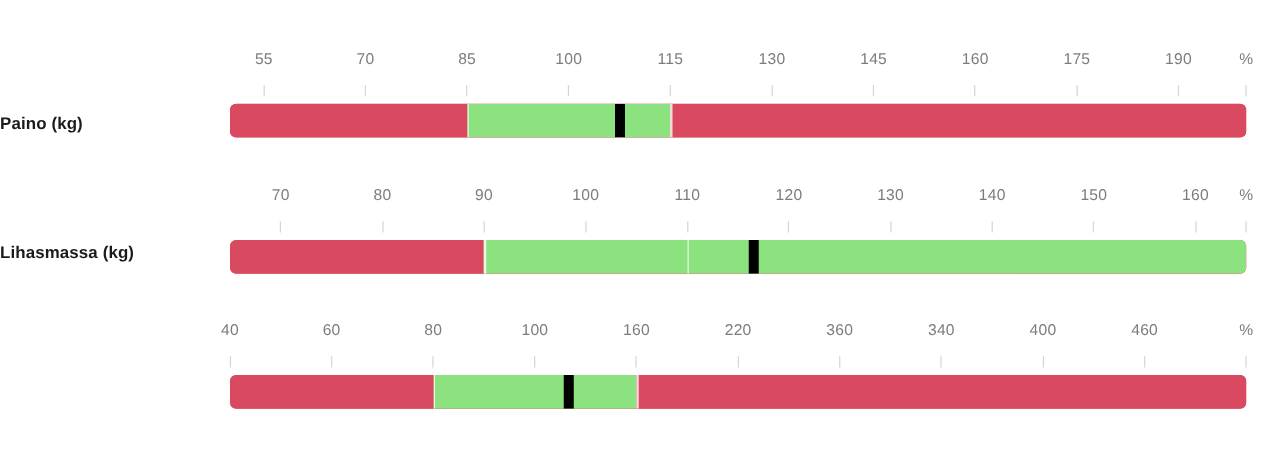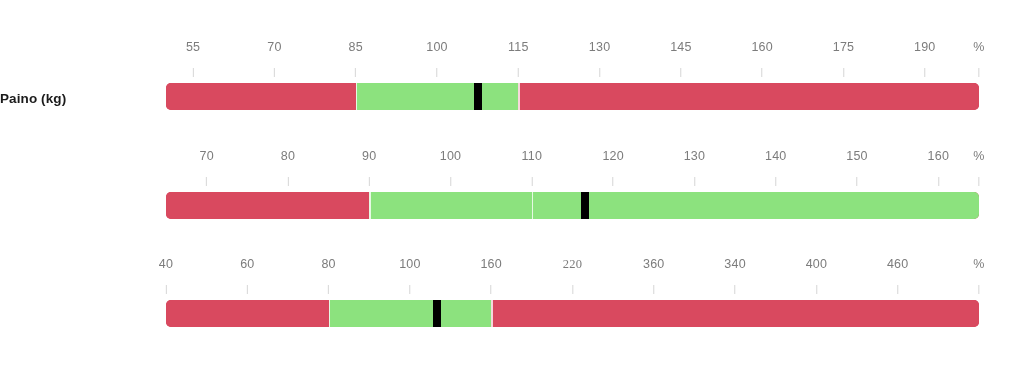--- a/index.html
+++ b/index.html
@@ -46,21 +46,21 @@
   }
   
   .row-0 .gauge-label { top: 51px; }
   .row-1 .gauge-label { top: 45px; }
   .row-2 .gauge-label { top: 51px; }
 
   .gauge-label .label-line { display: block; white-space: nowrap; }
 
   .plot {
     position: absolute;
-    left: 166px;
+    left: 184px;
     width: 813px;
     top: 0;
     height: 100px;
   }
 
   .axis {
     position: absolute;
     left: 0;
     top: 0;
     width: 100%;
@@ -183,20 +183,21 @@
           <div class="seg" style="left: 23.3333%; width: 20%; background: rgb(140, 226, 126);"></div>
           <div class="seg" style="left: 43.3333%; width: 56.6667%; background: rgb(217, 73, 95);"></div>
           <div class="seg-divider" style="left: 23.3333%;"></div>
           <div class="seg-divider" style="left: 43.3333%;"></div>
           <div class="marker" style="left: 38.3333%; background: rgb(0, 0, 0);"></div>
         </div>
       </div>
     </div>
     <div class="gauge-row row-1">
       <div class="gauge-label">
+        <span class="label-line">Lihasmassa (kg)</span>
       </div>
       <div class="plot">
         <div class="axis">
           <div class="tick" style="left: 5%;">
             <span class="tick-text">70</span>
             <span class="tick-mark"></span>
           </div>
           <div class="tick" style="left: 15%;">
             <span class="tick-text">80</span>
             <span class="tick-mark"></span>
@@ -263,21 +264,21 @@
             <span class="tick-mark"></span>
           </div>
           <div class="tick" style="left: 30%;">
             <span class="tick-text">100</span>
             <span class="tick-mark"></span>
           </div>
           <div class="tick" style="left: 40%;">
             <span class="tick-text">160</span>
             <span class="tick-mark"></span>
           </div>
-          <div class="tick" style="left: 50%; font-family: Liberation Serif, serif;">
+          <div class="tick" style="left: 50%;">
             <span class="tick-text">220</span>
             <span class="tick-mark"></span>
           </div>
           <div class="tick" style="left: 60%;">
             <span class="tick-text">360</span>
             <span class="tick-mark"></span>
           </div>
           <div class="tick" style="left: 70%;">
             <span class="tick-text">340</span>
             <span class="tick-mark"></span>

